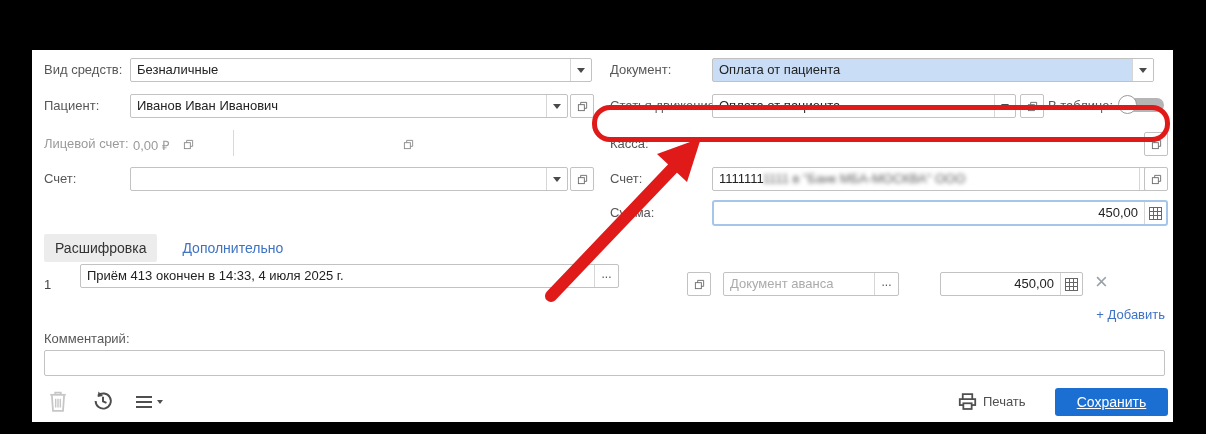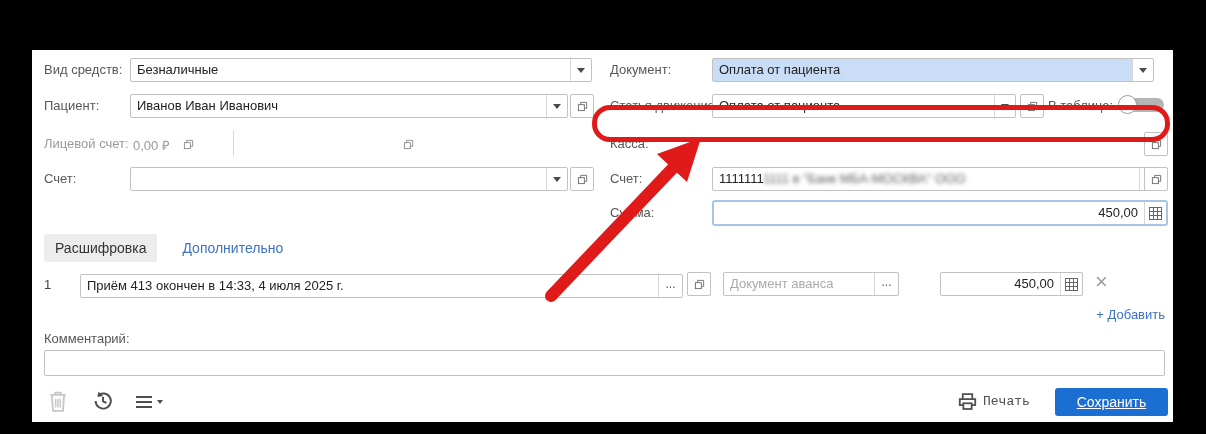--- a/index.html
+++ b/index.html
@@ -51,21 +51,21 @@
 
   .toggle { width:48px; height:20px; position:relative; }
   .toggle .pill { position:absolute; left:10px; top:3px; width:36px; height:14px; background:#b5b5b5; border-radius:7px; }
   .toggle .knob { position:absolute; left:0; top:0; width:19px; height:19px; background:#fff; border:1.5px solid #9a9a9a; border-radius:50%; }
 
   input.comment {
     border:1px solid #c2c2c2; border-radius:2px; height:26px; padding:0 6px;
     font-family:"Liberation Sans", sans-serif; font-size:13px; outline:none; width:1121px;
   }
 
-  .footer-btn { display:flex; align-items:center; gap:6px; color:#4f4f4f;font-family:Liberation Mono, monospace; }
+  .footer-btn { display:flex; align-items:center; gap:6px; color:#4f4f4f; }
   .save-btn {
     width:113px; height:28px; background:#1b6fd3; color:#fff; border:none; border-radius:3px;
     font-family:"Liberation Sans", sans-serif; font-size:14px; display:flex; align-items:center; justify-content:center;text-decoration:underline;
   }
   .burger { display:flex; align-items:center; gap:5px; }
   .burger .bars { display:flex; flex-direction:column; gap:3px; }
   .burger .bars i { display:block; width:16px; height:2px; background:#4f4f4f; }
   .burger .arr { border-top-color:#4f4f4f; }
 
   .hl-rect {
@@ -195,21 +195,21 @@
     <div class="abs tabbar" style="left:12px;top:184px">
       <div class="tab active">
           <span>Расшифровка</span>
         </div>
       <div class="tab inactive">
           <span>Дополнительно</span>
         </div>
     </div>
 
     <div class="abs row-num" style="left:12px;top:227px">1</div>
-    <div class="abs fld" style="left:48px;top:224px;width:603px">
+    <div class="abs fld" style="left:48px;top:214px;width:539px">
       <span class="val">Приём 413 окончен в 14:33, 4 июля 2025 г.</span>
       <span class="cell dots-cell">
           <span>...</span>
         </span>
     </div>
     <div class="abs btn-open" style="left:655px;top:222px">
       <svg width="11" height="11" viewBox="0 0 12 12">
           <path d="M4 4 V1.5 H10.5 V8 H8" fill="none" stroke="#6b6b6b"></path>
           <rect x="1.5" y="4" width="6.5" height="6.5" fill="none" stroke="#6b6b6b"></rect>
         </svg>

